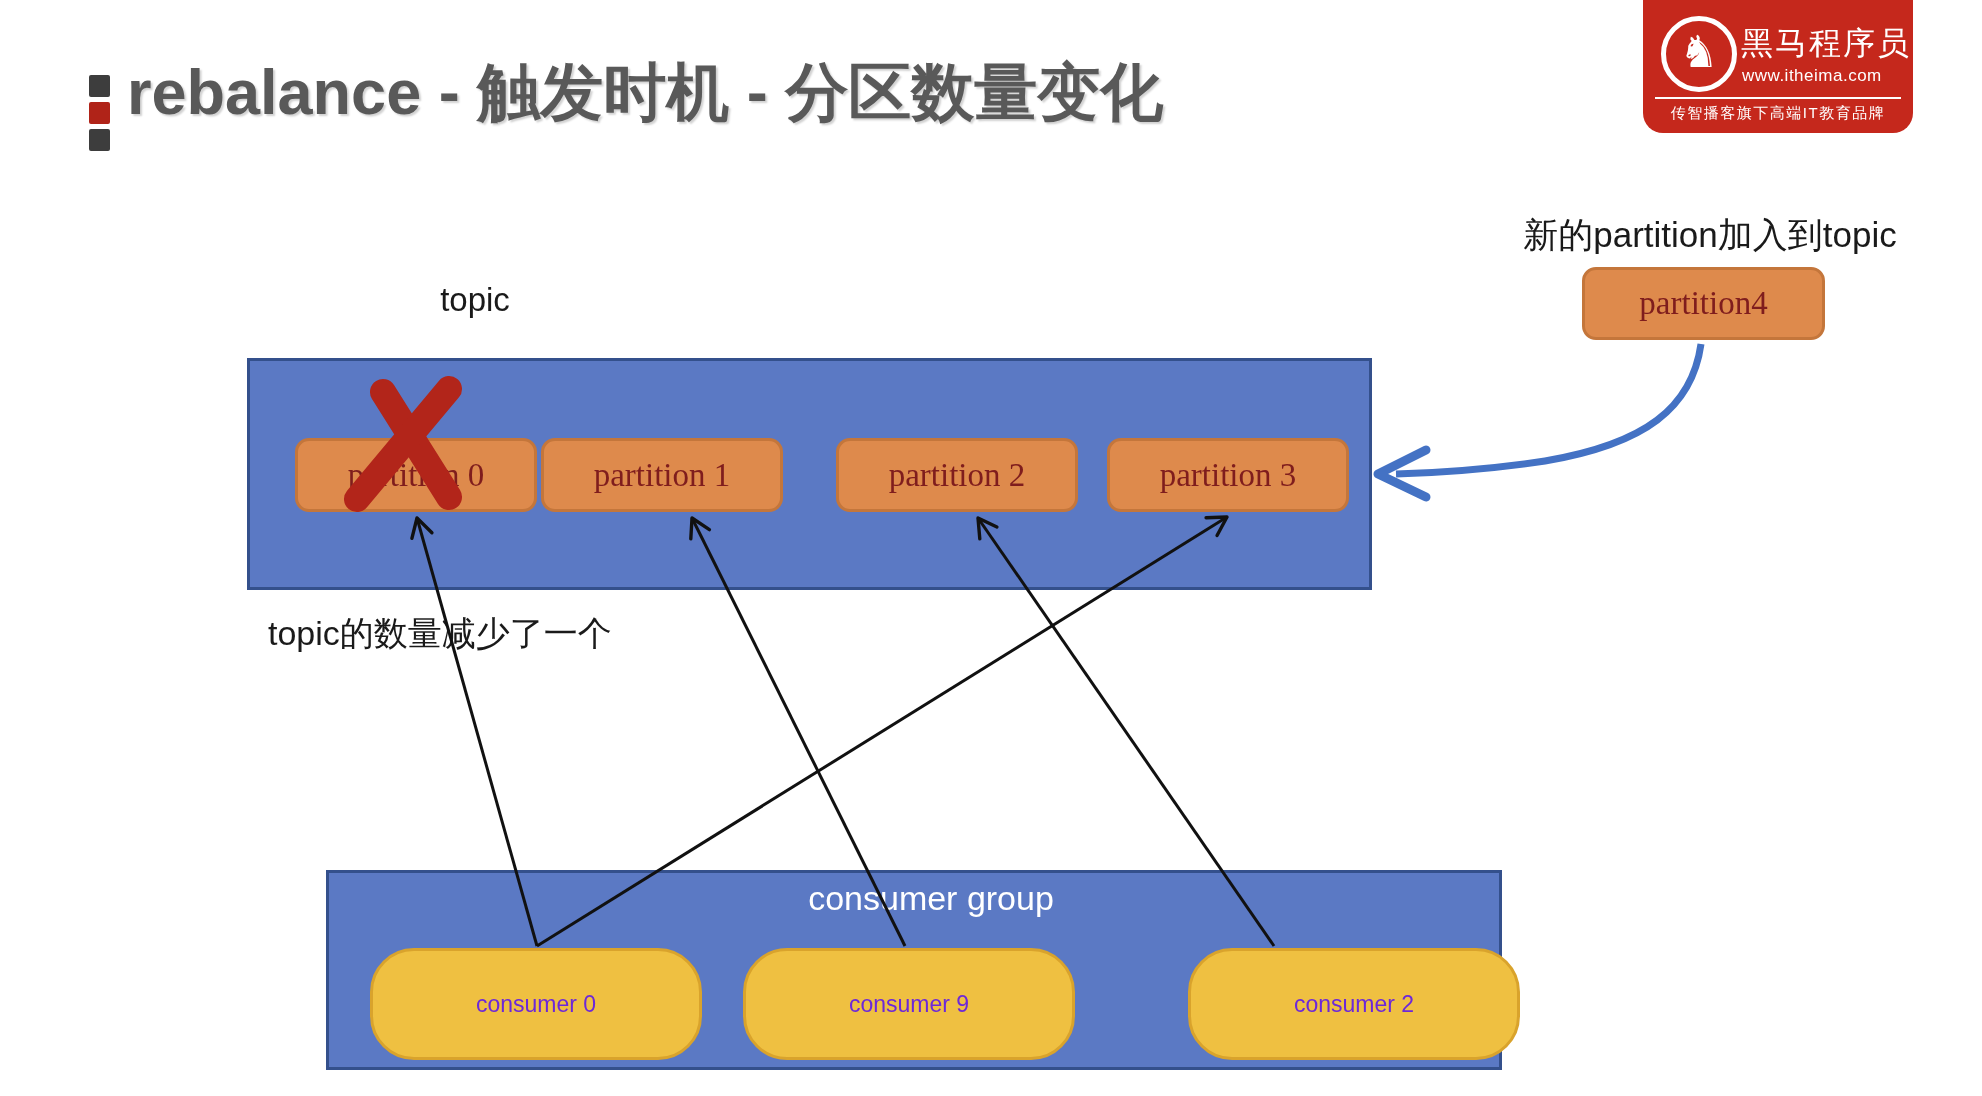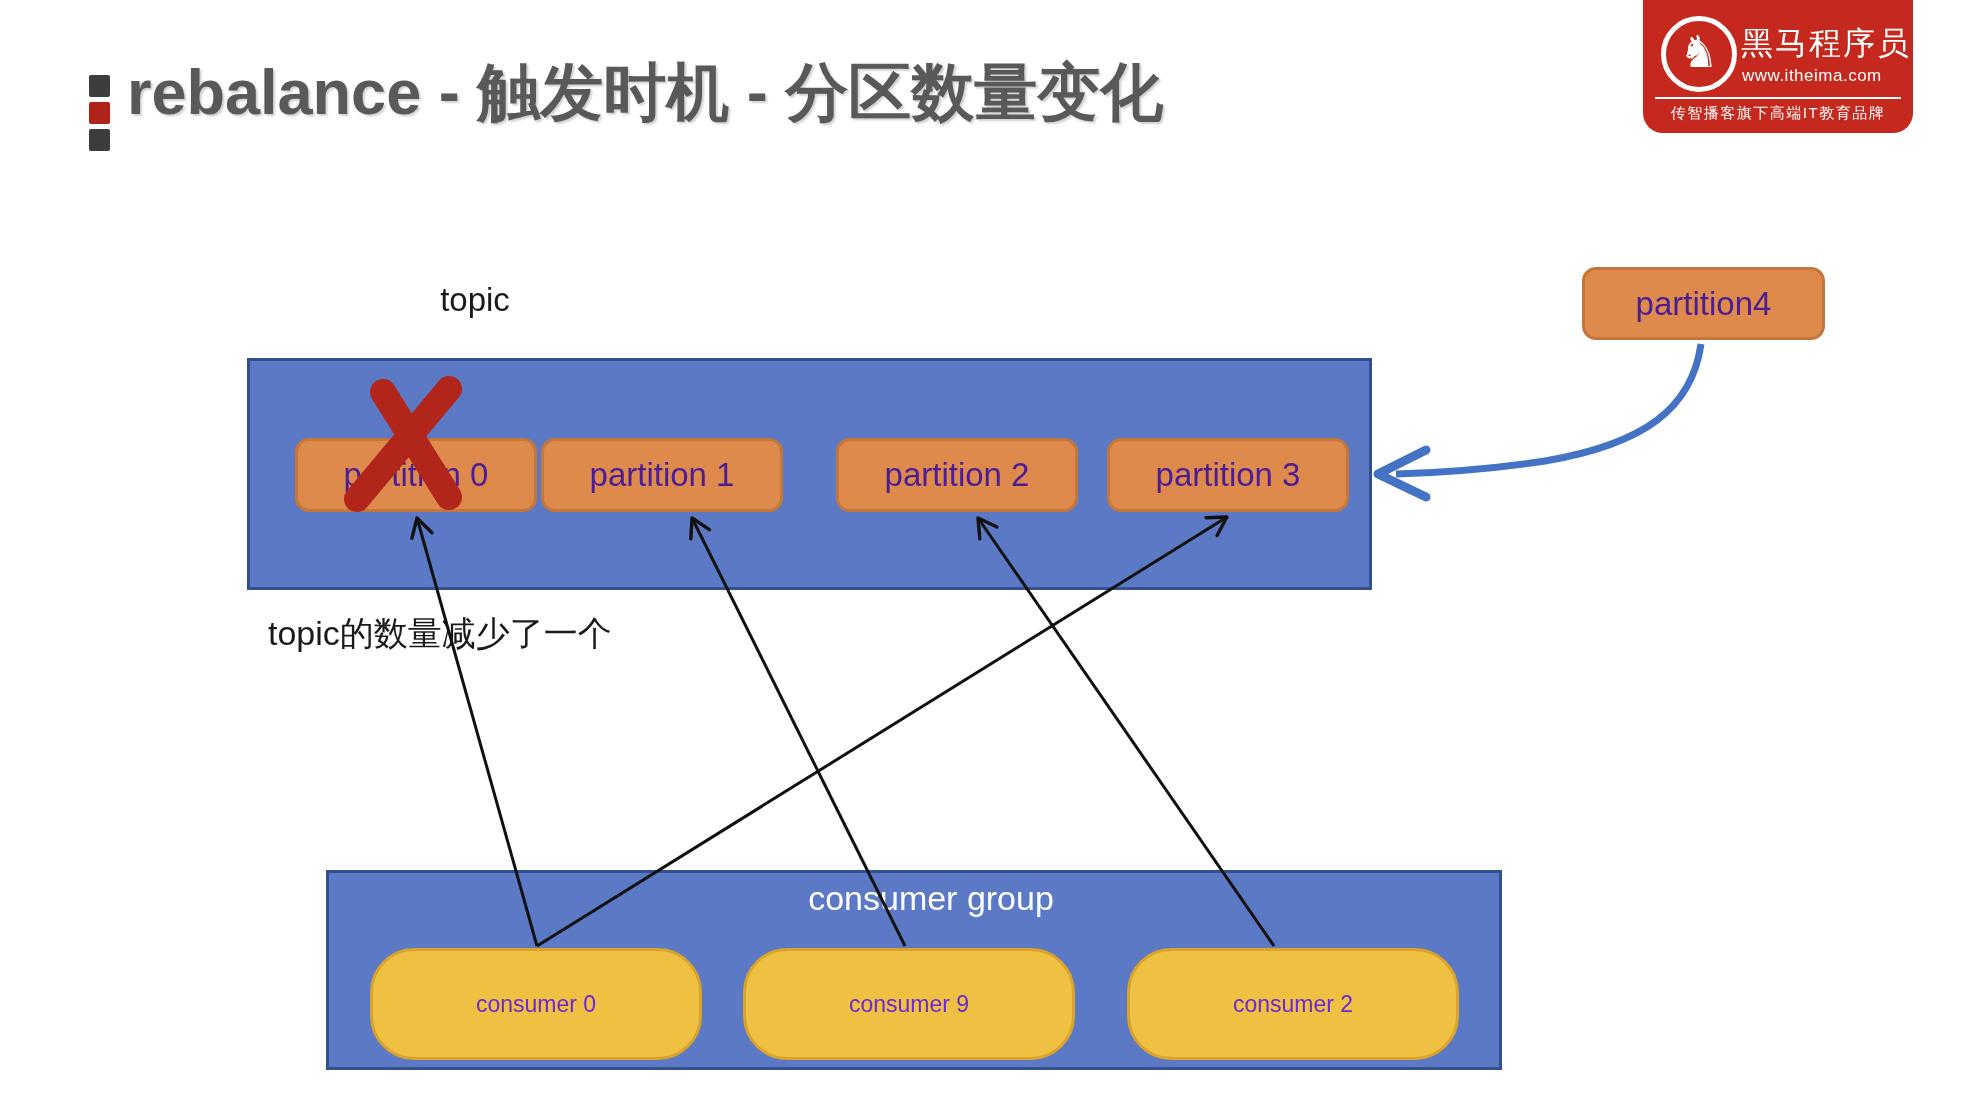--- a/index.html
+++ b/index.html
@@ -56,21 +56,21 @@
   .topic-box{left:247px;top:358px;width:1125px;height:232px;}
   .consumer-box{left:326px;top:870px;width:1176px;height:200px;}
   .cg-label{position:absolute;left:0;top:6px;width:100%;text-align:center;color:#fff;font-size:34px;font-weight:300;margin-left:17px;}
   
   .partition{
     position:absolute;top:438px;width:242px;height:74px;
     background:var(--c-orange_fill,#de8a4c);
     border:3px solid var(--c-orange_border,#c4763b);
     border-radius:14px;box-sizing:border-box;
     display:flex;align-items:center;justify-content:center;
-    color:#4c1d95;font-size:33px;font-weight:300;
+    color:#7f1d1d;font-size:33px;font-weight:300;font-family:Liberation Serif, serif;
   }
   .p4{top:267px;left:1582px;width:243px;height:73px;}
   .consumer{
     position:absolute;top:948px;width:332px;height:112px;
     background:var(--c-yellow_fill,#efc041);
     border:3px solid var(--c-yellow_border,#d9a32c);
     border-radius:44px;box-sizing:border-box;
     display:flex;align-items:center;justify-content:center;
     color:#6d28d9;font-size:23px;font-weight:300;
   }
@@ -99,37 +99,38 @@
       <div class="logo-emblem">
         <span class="logo-horse">♞</span>
       </div>
       <div class="logo-name">黑马程序员</div>
       <div class="logo-url">www.itheima.com</div>
     </div>
     <div class="logo-divider"></div>
     <div class="logo-tagline">传智播客旗下高端IT教育品牌</div>
   </div>
 
+  <div class="ann ann-new">新的partition加入到topic</div>
   <div class="topic-label">topic</div>
   <div class="ann ann-reduced">topic的数量减少了一个</div>
 
   <div class="partition p4">partition4</div>
 
   <div class="group-box topic-box"></div>
   <div class="partition" style="left:295px">partition 0</div>
   <div class="partition" style="left:541px">partition 1</div>
   <div class="partition" style="left:836px">partition 2</div>
   <div class="partition" style="left:1107px">partition 3</div>
 
   <div class="group-box consumer-box">
     <div class="cg-label">consumer group</div>
   </div>
   <div class="consumer" style="left:370px">consumer 0</div>
   <div class="consumer" style="left:743px">consumer 9</div>
-  <div class="consumer" style="left:1127px">consumer 2</div>
+  <div class="consumer" style="left:1188px">consumer 2</div>
 
   <svg class="overlay" viewBox="0 0 1982 1096" xmlns="http://www.w3.org/2000/svg">
     <defs>
       <marker id="mBlk" viewBox="0 0 20 20" refX="17" refY="10" markerWidth="26" markerHeight="26" markerUnits="userSpaceOnUse" orient="auto">
         <path d="M3,2 L17,10 L3,18" fill="none" stroke="#111111" stroke-width="2.6" stroke-linecap="round" stroke-linejoin="round"></path>
       </marker>
     </defs>
 
     <path class="blk" d="M537,946 L417,518" marker-end="url(#mBlk)"></path>
     <path class="blk" d="M537,946 L1227,517" marker-end="url(#mBlk)"></path>

